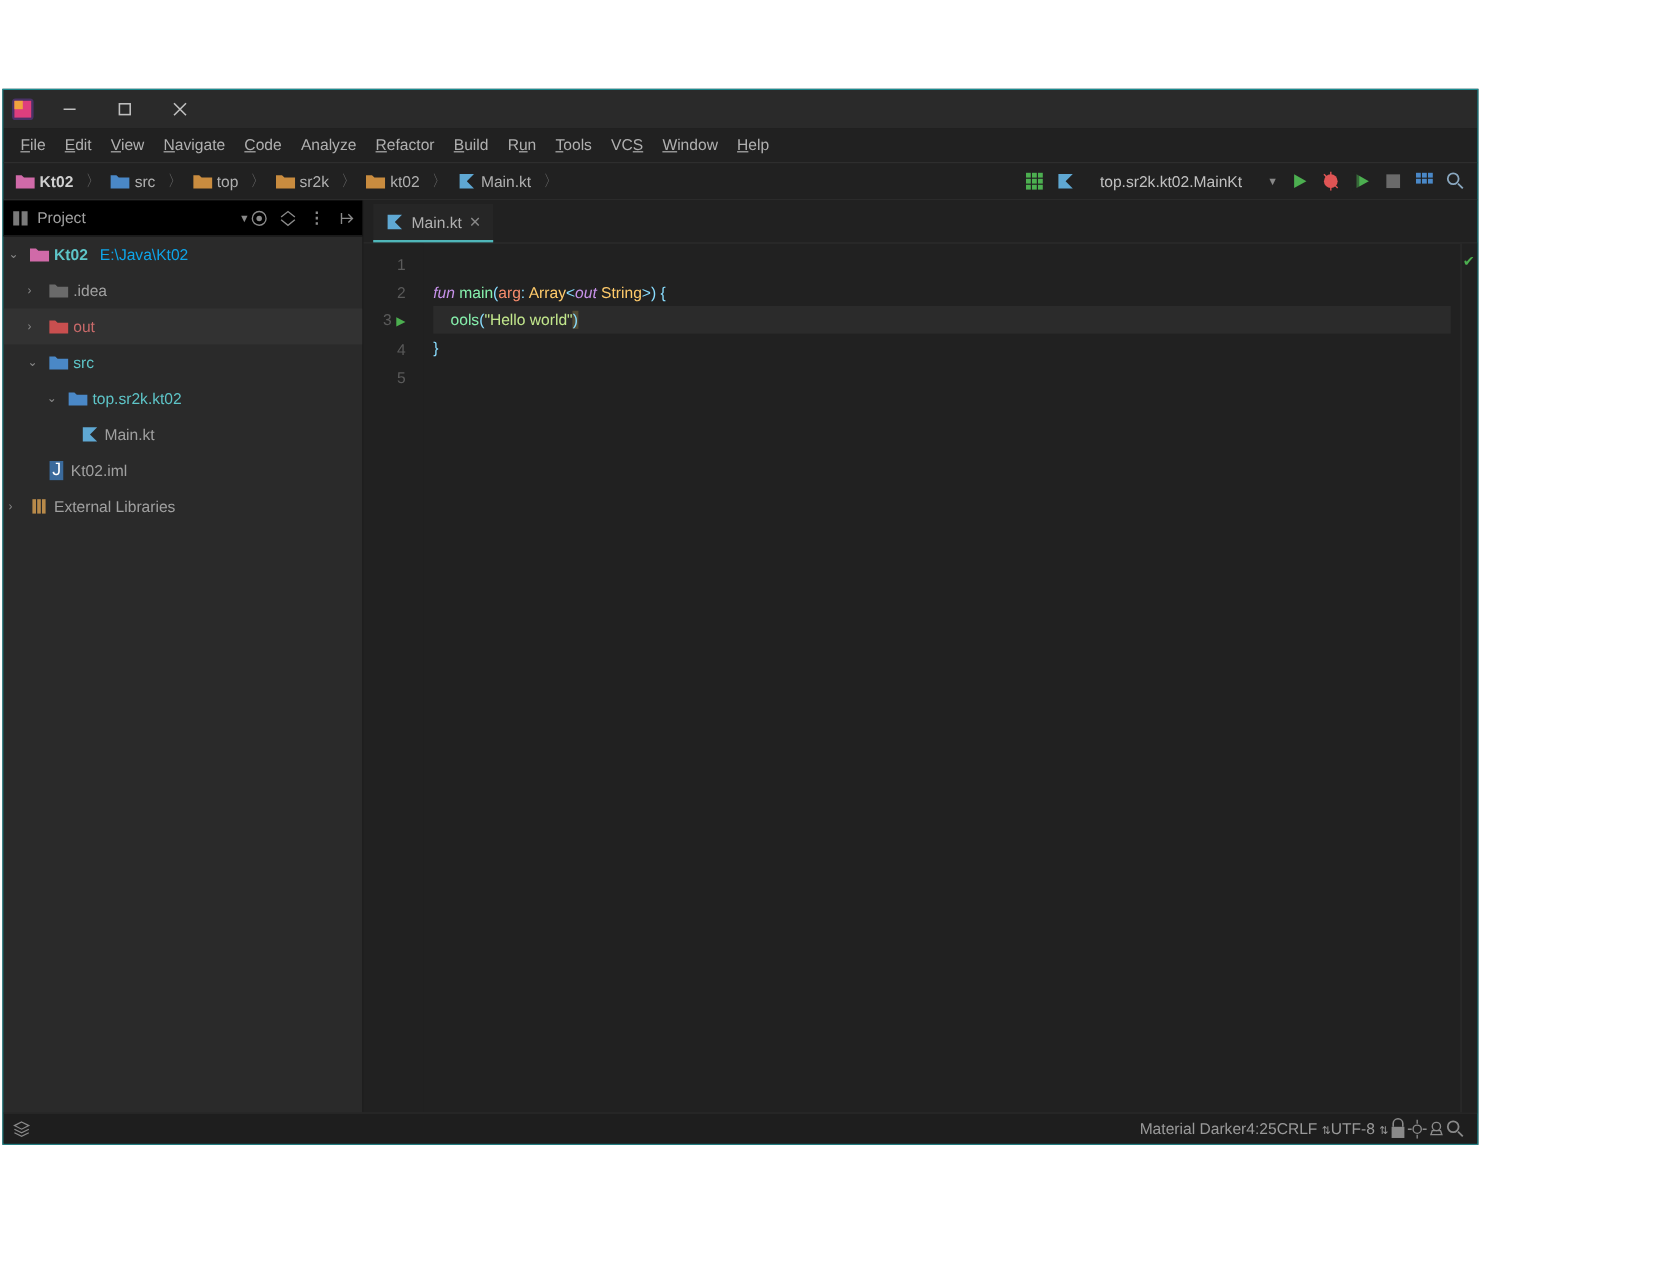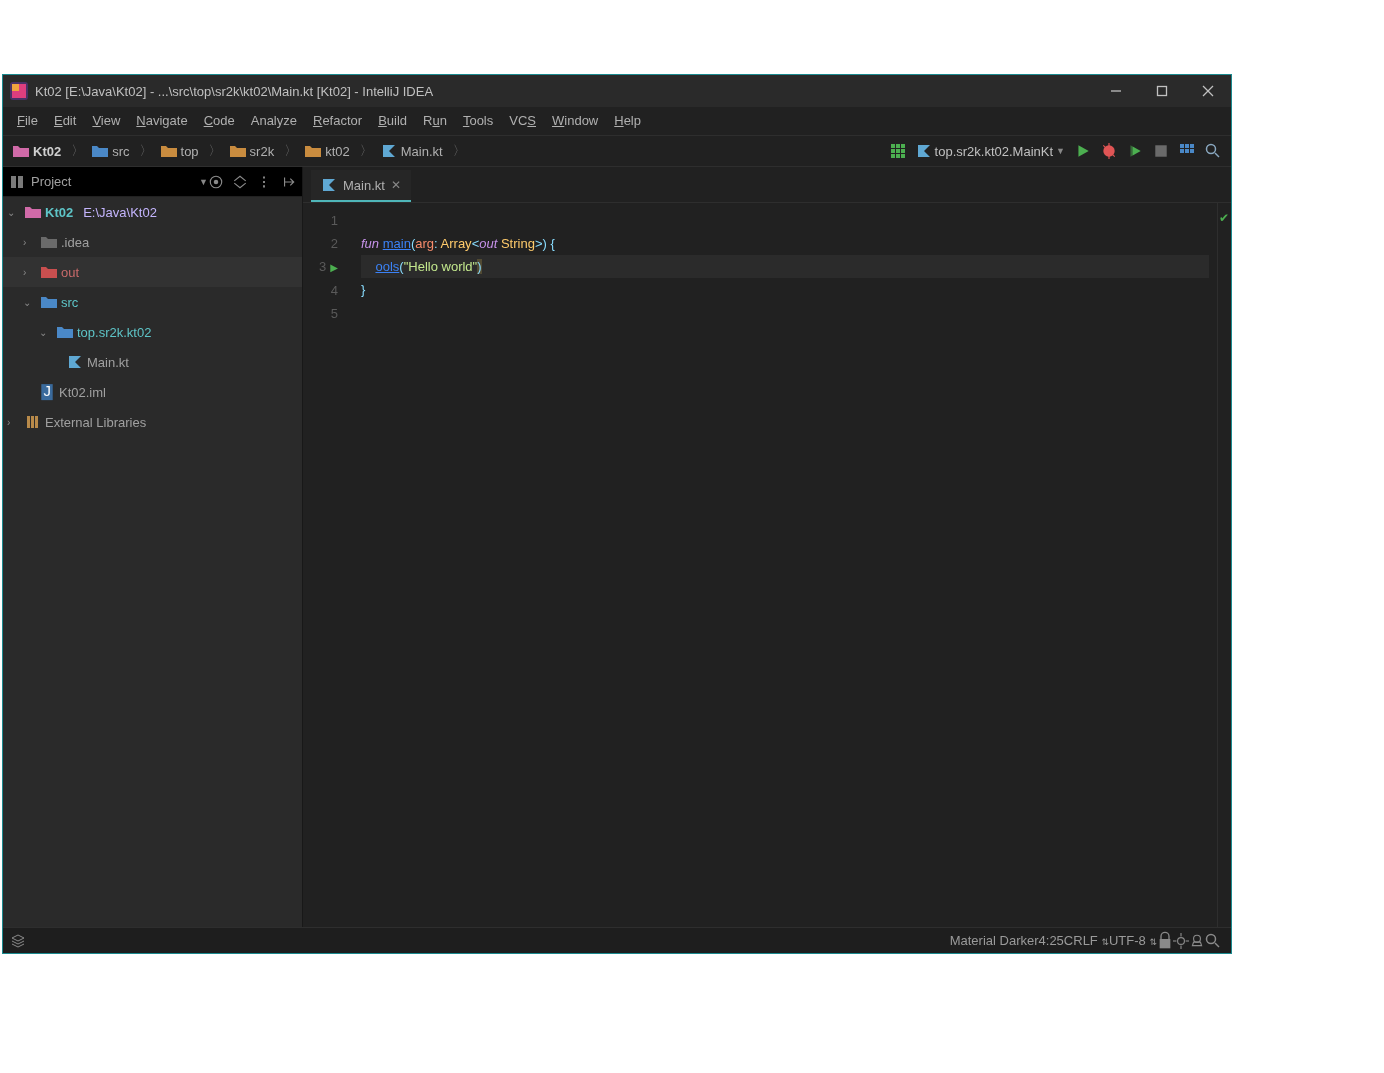--- a/index.html
+++ b/index.html
@@ -22,34 +22,34 @@
 .body { flex:1; display:flex; min-height:0; }
 .toolwin { width:300px; background:#2a2a2a; display:flex; flex-direction:column; border-right:1px solid #181818; }
 .toolwin-header { height:30px; display:flex; align-items:center; padding:0 6px; color:#a0a0a0; background:#000000; border-bottom:1px solid #212121; }
 .toolwin-header .label { flex:1; display:flex; align-items:center; gap:6px; }
 .toolwin-header .tb-icons { display:flex; gap:8px; }
 .tree { flex:1; overflow:auto; font-size:13px; }
 .tree-row { height:30px; display:flex; align-items:center; color:#a0a0a0; padding-left:4px; gap:4px; }
 .tree-row.sel { background:#323232; }
 .tree-row .arrow { width:14px; color:#888; font-size:10px; }
 .tree-row .lbl { white-space:nowrap; }
-.tree-row .path { color:#c4b5fd; margin-left:6px; }
+.tree-row .path { color:#0ea5e9; margin-left:6px; }
 .accent { color:#5ec5c8; }
 .editor-area { flex:1; display:flex; flex-direction:column; background:#212121; min-width:0; }
 .tabs { height:36px; display:flex; align-items:flex-end; border-bottom:1px solid #2e2e2e; padding-left:8px; }
 .tab { height:32px; display:flex; align-items:center; gap:6px; padding:0 10px; color:#b0b0b0; border-bottom:2px solid #4fb6b9; background:#262626; }
 .tab .close { color:#888; font-size:12px; }
 .editor { flex:1; display:flex; font-family:Consolas,Menlo,monospace; font-size:13px; line-height:23px; }
 .gutter { width:50px; text-align:right; color:#5a5a5a; padding:6px 14px 0 0; background:#212121; border-right:1px solid transparent; }
 .gutter .run-mark { color:#4caf50; font-size:10px; display:inline-block; margin-left:4px; }
 .code { flex:1; padding:6px 8px 0 8px; position:relative; }
 .code .line { white-space:pre; color:#a0a0a0; }
 .curline { background:#2b2b2b; }
 .kw { color:#c792ea; font-style:italic; }
-.fn { color:#3b82f6;text-decoration:underline; }
+.fn { color:#86efac; }
 .pname { color:#f78c6c;text-align:right; }
 .type { color:#ffcb6b; }
 .str { color:#c3e88d; }
 .punct { color:#89ddff; }
 .pkg { color:#a0a0a0; }
 .bcrumb-bar { height:22px; border-top:1px solid #2e2e2e; color:#6e6e6e; font-size:12px; padding-left:60px; display:flex; align-items:center; }
 .statusbar { height:26px; background:#1e1e1e; border-top:1px solid #2e2e2e; display:flex; align-items:center; color:#9a9a9a; font-size:12px; }
 .statusbar .left { width:30px; display:flex; justify-content:center; }
 .statusbar .right { margin-left:auto; display:flex; align-items:center; gap:0; padding-right:10px; }
 .right-gutter { width:14px; background:#212121; border-left:1px solid #2e2e2e; position:relative; }
@@ -63,21 +63,20 @@
 <div class="window">
 
   <div class="titlebar">
     <span class="app-icon">
       <svg viewBox="0 0 20 20">
           <rect x="1" y="1" width="18" height="18" rx="3" fill="#4a3166"></rect>
           <rect x="3" y="3" width="14" height="14" fill="#de3e7e"></rect>
           <rect x="3" y="3" width="7" height="7" fill="#f0a33e"></rect>
         </svg>
     </span>
-    <span class="title-text">Kt02 [E:\Java\Kt02] - ...\src\top\sr2k\kt02\Main.kt [Kt02] - IntelliJ IDEA</span>
     <div class="win-controls">
       <div class="win-btn">
           <svg width="12" height="12">
             <line x1="1" y1="6" x2="11" y2="6" stroke="#c0c0c0" stroke-width="1.3"></line>
           </svg>
         </div>
       <div class="win-btn">
           <svg width="12" height="12">
             <rect x="1.5" y="1.5" width="9" height="9" fill="none" stroke="#c0c0c0" stroke-width="1.3"></rect>
           </svg>
@@ -173,21 +172,21 @@
               <rect x="11" y="1" width="4" height="4"></rect>
               <rect x="1" y="6" width="4" height="4"></rect>
               <rect x="6" y="6" width="4" height="4"></rect>
               <rect x="11" y="6" width="4" height="4"></rect>
               <rect x="1" y="11" width="4" height="4"></rect>
               <rect x="6" y="11" width="4" height="4"></rect>
               <rect x="11" y="11" width="4" height="4"></rect>
             </g>
           </svg>
         </span>
-      <span style="display:flex;align-items:center;gap:3px;color:#c0c0c0;">
+      <span style="display:flex;align-items:center;gap:21px;color:#c0c0c0;">
         <span class="icn kot-icon">
             <svg viewBox="0 0 16 16">
               <path d="M2 2h12L8 8l6 6H2z" fill="#5fa8d3"></path>
             </svg>
           </span>
         <span>top.sr2k.kt02.MainKt</span>
         <span style="color:#888;font-size:9px">▼</span>
       </span>
       <span class="icn">
           <svg viewBox="0 0 14 14">

